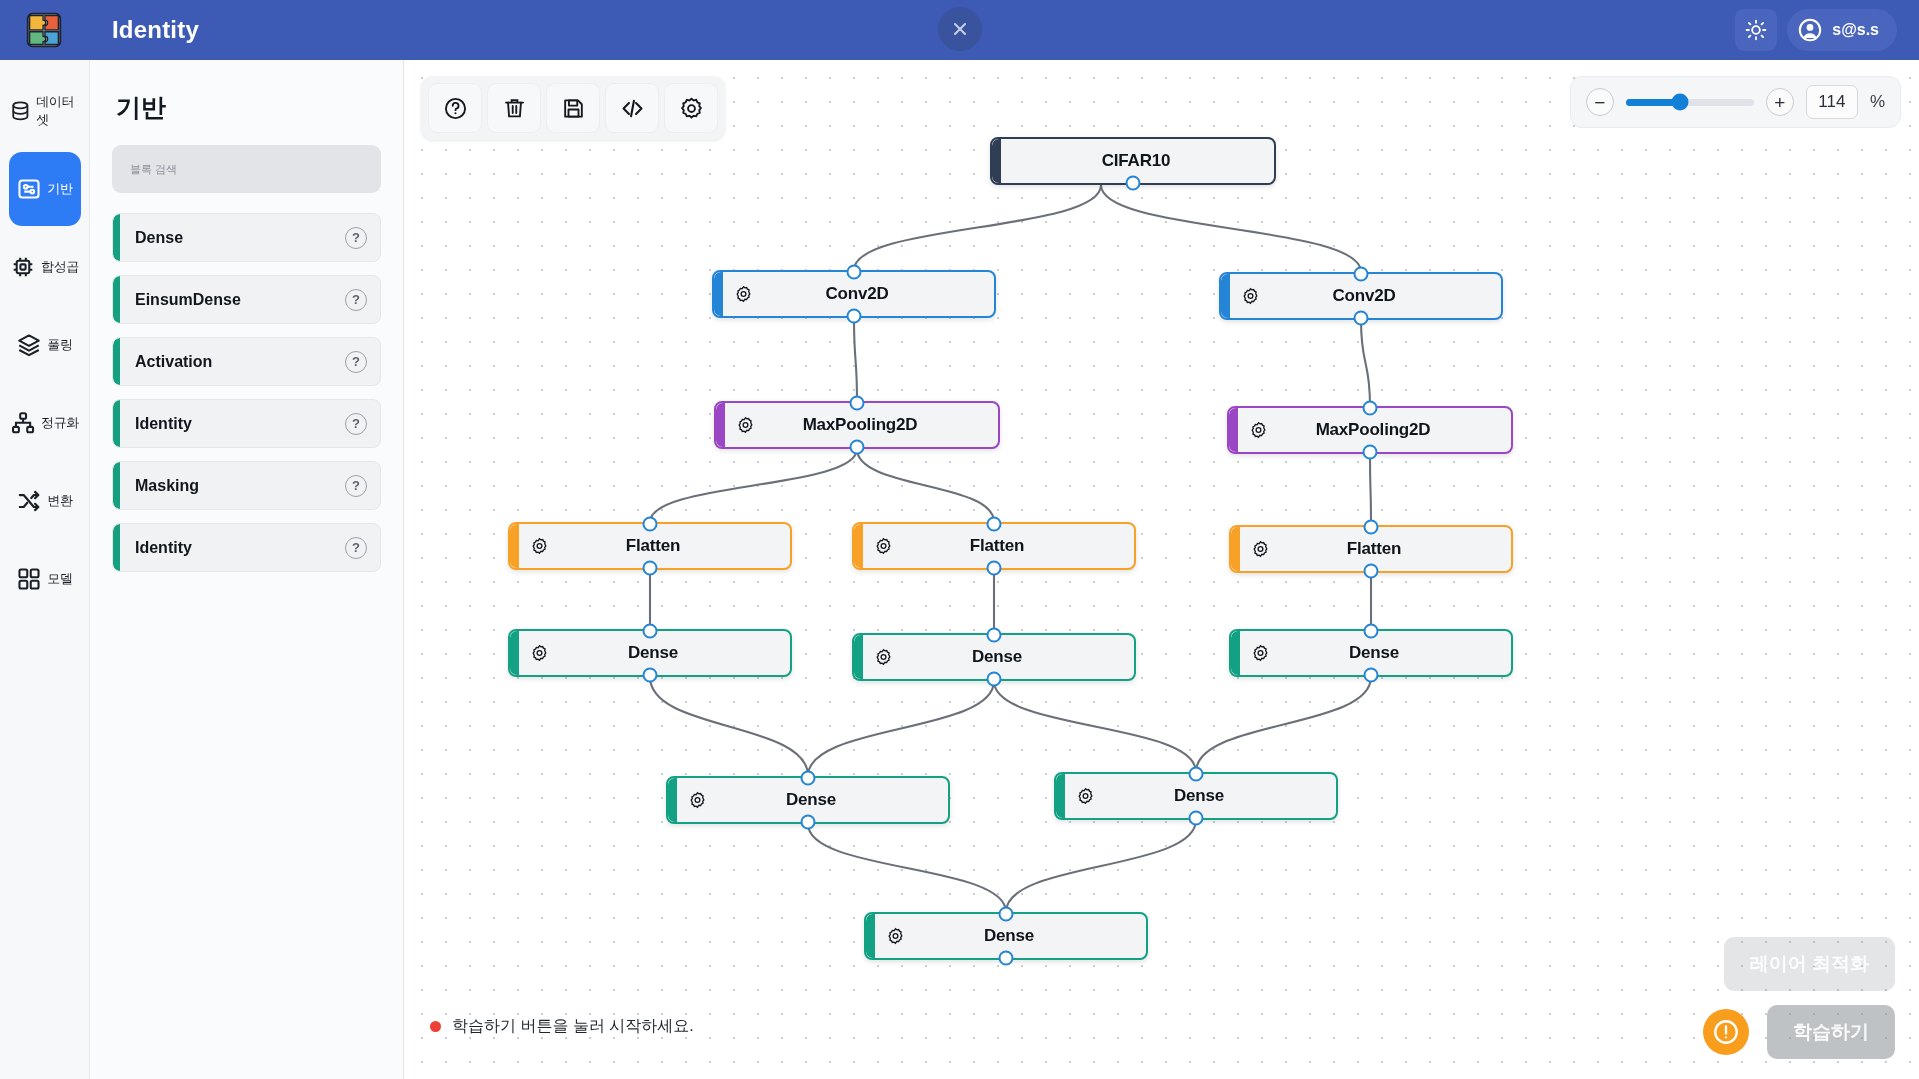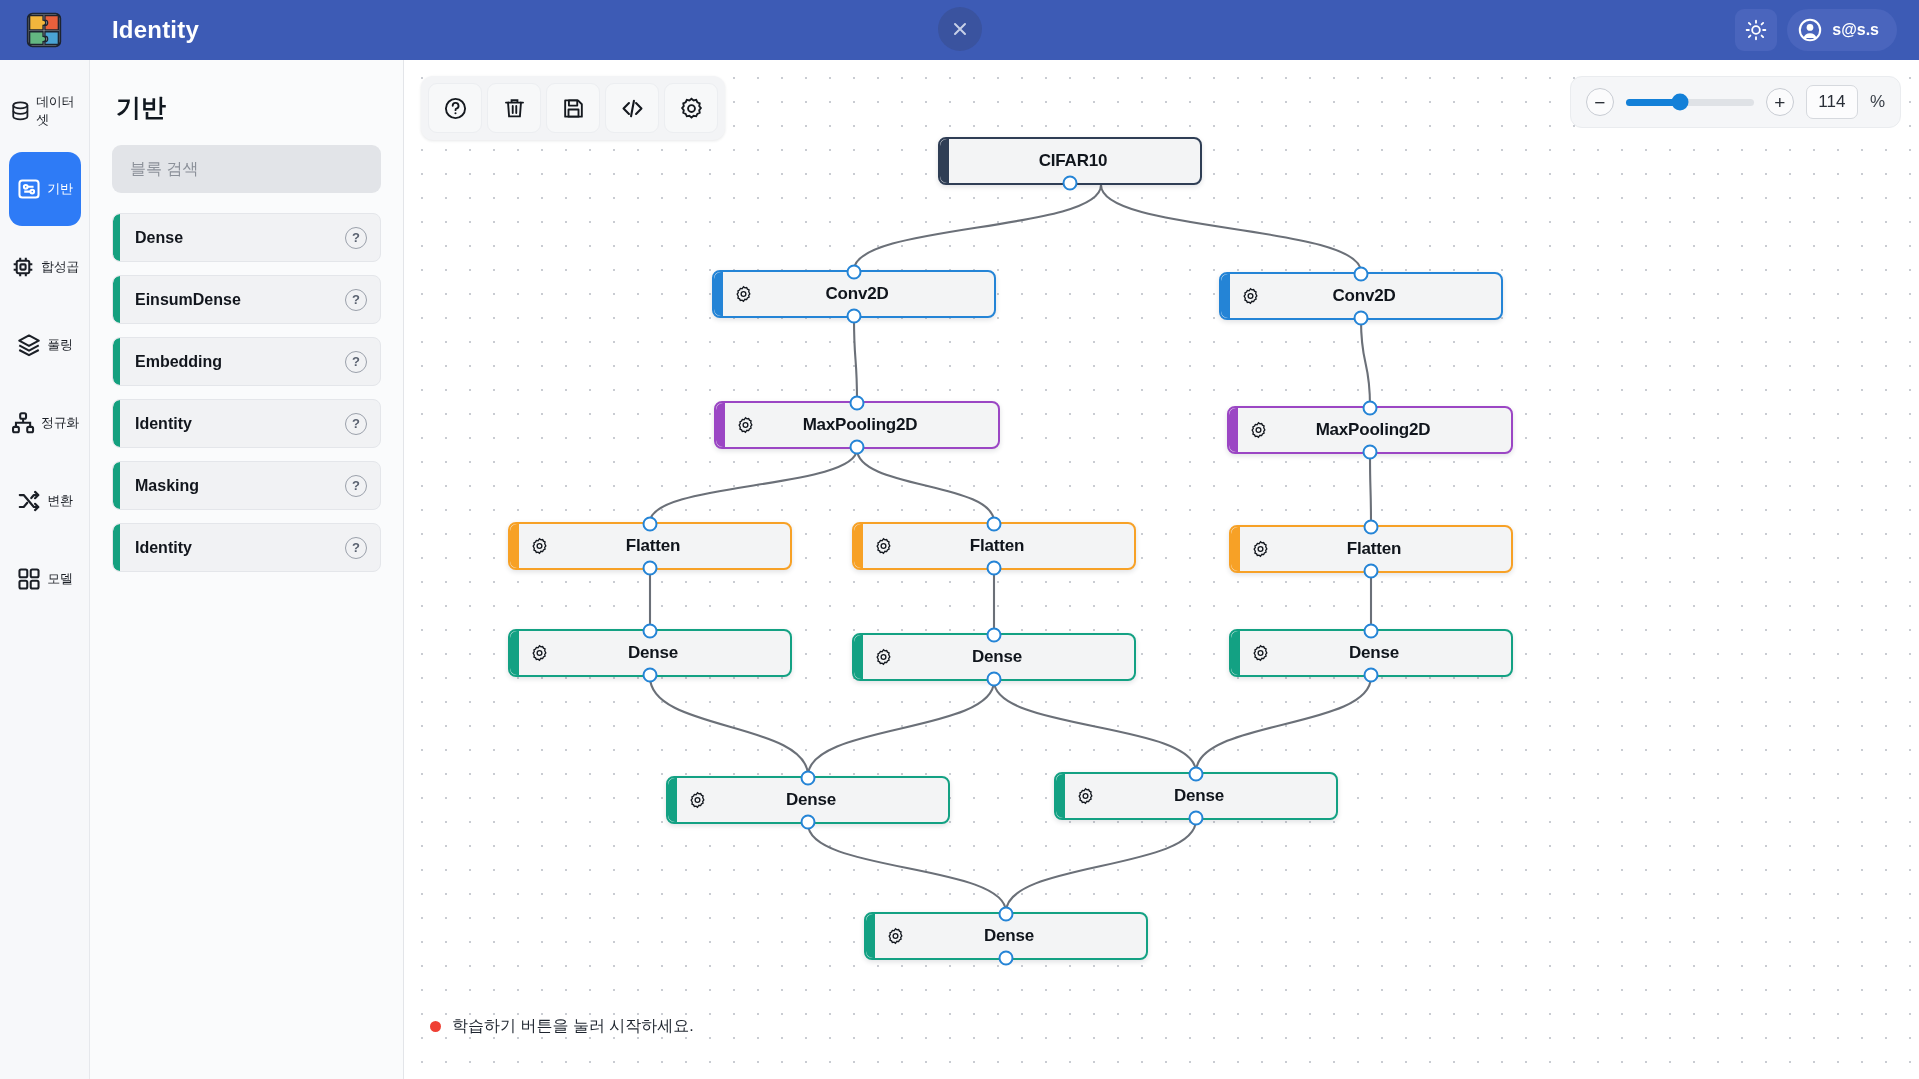--- a/index.html
+++ b/index.html
@@ -66,21 +66,21 @@
   .rail-label { font-size: 13px; font-weight: 500; letter-spacing: -.3px; }
 
   
   .panel {
     width: 314px; flex: 0 0 314px; background: #fafbfc;
     border-right: 1px solid #e3e5e9; padding: 18px 22px 0 22px;
   }
   .panel-title { font-size: 25px; font-weight: bold; color: #111820; margin: 13px 0 21px 4px; }
   .search-box {
     height: 48px; border-radius: 9px; background: #e2e4e8; border: none;
-    width: 100%; padding: 0 18px; font-size: 16px; color: #333;
+    width: 100%; padding: 0 18px; font-size: 11px; color: #333;
     font-family: inherit; outline: none;
   }
   .search-box::placeholder { color: #8b9099; }
   .block-list { margin-top: 20px; display: flex; flex-direction: column; gap: 13px; }
   .block-item {
     position: relative; height: 49px; border-radius: 8px;
     background: #f1f2f4; border: 1px solid #e4e6ea;
     display: flex; align-items: center; cursor: grab;
     padding-left: 22px; overflow: hidden;
   }
@@ -305,21 +305,21 @@
 
         <div class="block-item">
           <span class="block-name">Dense</span>
           <span class="help-badge">?</span>
         </div>
         <div class="block-item">
           <span class="block-name">EinsumDense</span>
           <span class="help-badge">?</span>
         </div>
         <div class="block-item">
-          <span class="block-name">Embedding</span>
+          <span class="block-name">Activation</span>
           <span class="help-badge">?</span>
         </div>
         <div class="block-item">
           <span class="block-name">Identity</span>
           <span class="help-badge">?</span>
         </div>
         <div class="block-item">
           <span class="block-name">Masking</span>
           <span class="help-badge">?</span>
         </div>
@@ -344,21 +344,21 @@
           <path d="M590,510 C590,544.65 590,538.35 590,573" fill="none" stroke="#6b7078" stroke-width="2.1"></path>
           <path d="M967,513 C967,543.8 967,538.2 967,569" fill="none" stroke="#6b7078" stroke-width="2.1"></path>
           <path d="M246,617 C246,671.45 404,661.55 404,716" fill="none" stroke="#6b7078" stroke-width="2.1"></path>
           <path d="M590,621 C590,673.25 404,663.75 404,716" fill="none" stroke="#6b7078" stroke-width="2.1"></path>
           <path d="M590,621 C590,671.05 792,661.95 792,712" fill="none" stroke="#6b7078" stroke-width="2.1"></path>
           <path d="M967,617 C967,669.25 792,659.75 792,712" fill="none" stroke="#6b7078" stroke-width="2.1"></path>
           <path d="M404,764 C404,812.4 602,803.6 602,852" fill="none" stroke="#6b7078" stroke-width="2.1"></path>
           <path d="M792,760 C792,810.6 602,801.4 602,852" fill="none" stroke="#6b7078" stroke-width="2.1"></path>
         </svg>
       <div id="node-layer">
-          <div class="node" style="left: 534px; top: 77px; width: 264px; border: 2px solid rgb(47, 62, 85);">
+          <div class="node" style="left: 586px; top: 77px; width: 286px; border: 2px solid rgb(47, 62, 85);">
             <span class="accent" style="background:#2f3e55"></span>
             <span class="nlabel">CIFAR10</span>
             <span class="handle bot"></span>
           </div>
           <div class="node" style="left: 308px; top: 210px; width: 284px; border: 2px solid rgb(36, 132, 214);">
             <span class="accent" style="background:#2484d6"></span>
             <span class="gear">
               <svg width="19" height="19" viewBox="0 0 24 24" fill="none" stroke="#14181f" stroke-width="1.7">
                 <path d="M12 2.9l1.8 1.4 2.2-.4 1 2 2 1-.4 2.2L20 12l-1.4 1.8.4 2.2-2 1-1 2-2.2-.4L12 21.1l-1.8-1.4-2.2.4-1-2-2-1 .4-2.2L4 12l1.4-1.8-.4-2.2 2-1 1-2 2.2.4z"></path>
                 <circle cx="12" cy="12" r="3"></circle>
@@ -559,16 +559,29 @@
         <button class="circ-btn">+</button>
         <div class="zoom-val">114</div>
         <div class="zoom-pct">%</div>
       </div>
 
       <div class="status-line">
         <span class="status-dot"></span>
         <span class="status-text">학습하기 버튼을 눌러 시작하세요.</span>
       </div>
 
+      <div class="bottom-actions">
+        <button class="ghost-btn">레이어 최적화</button>
+        <div class="action-row">
+          <button class="warn-badge">
+            <svg width="28" height="28" viewBox="0 0 24 24" fill="none" stroke="#ffffff" stroke-width="2" stroke-linecap="round">
+              <circle cx="12" cy="12" r="9.2"></circle>
+              <path d="M12 7.2v6"></path>
+              <circle cx="12" cy="16.6" r=".9" fill="#ffffff" stroke="none"></circle>
+            </svg>
+          </button>
+          <button class="ghost-btn solid">학습하기</button>
+        </div>
+      </div>
 
     </div>
   </div>
 </div>
 
 </body></html>

